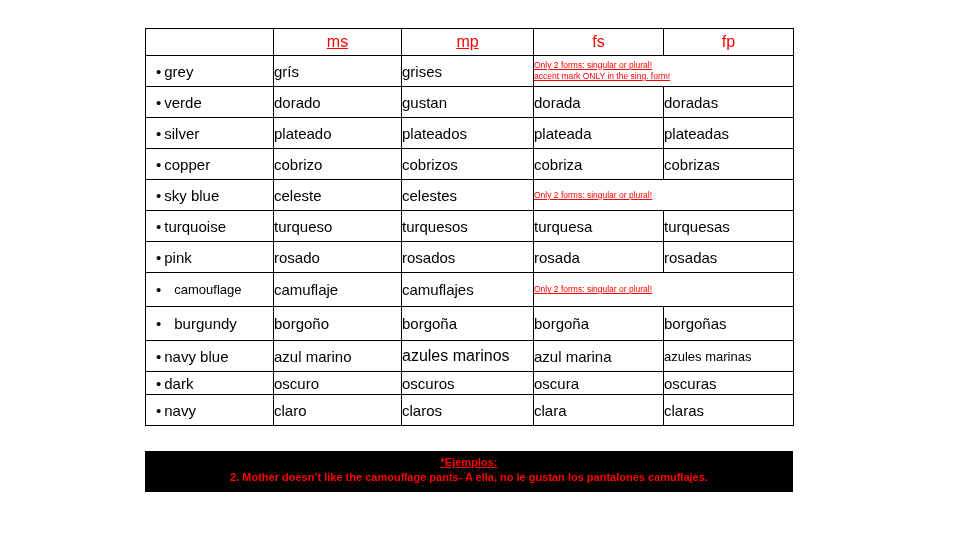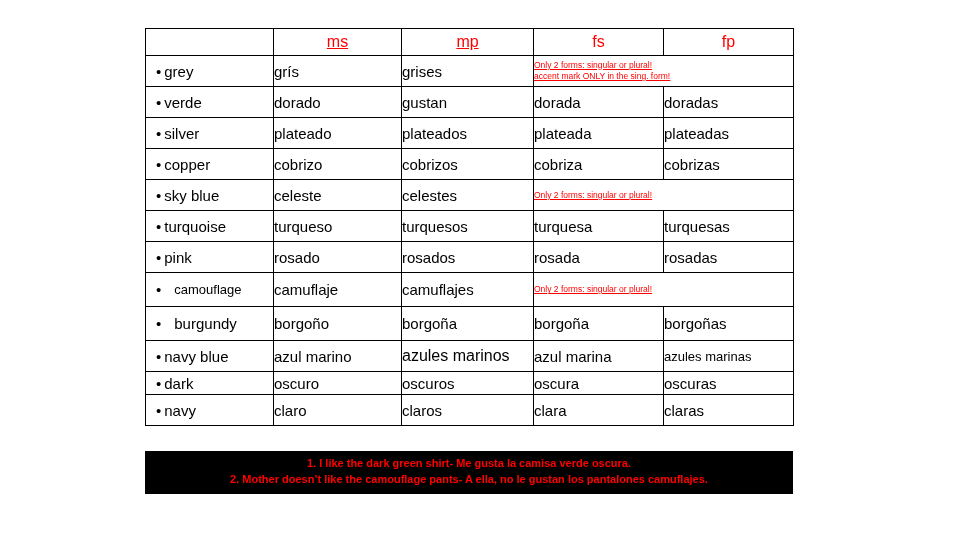--- a/index.html
+++ b/index.html
@@ -313,17 +313,17 @@
           <td class="cell">claros</td>
           <td class="cell">clara</td>
           <td class="cell">claras</td>
         </tr>
 
       </tbody>
     </table>
   </div>
 
   <div class="footer">
-    <div class="line">1. I like the dark green shirt- Me gusta la camisa verde oscura.</div>
+    <div class="title">*Ejemplos:</div>
     <div class="line">2. Mother doesn’t like the camouflage pants- A ella, no le gustan los pantalones camuflajes.</div>
   </div>
 
 </div>
 
 </body></html>

